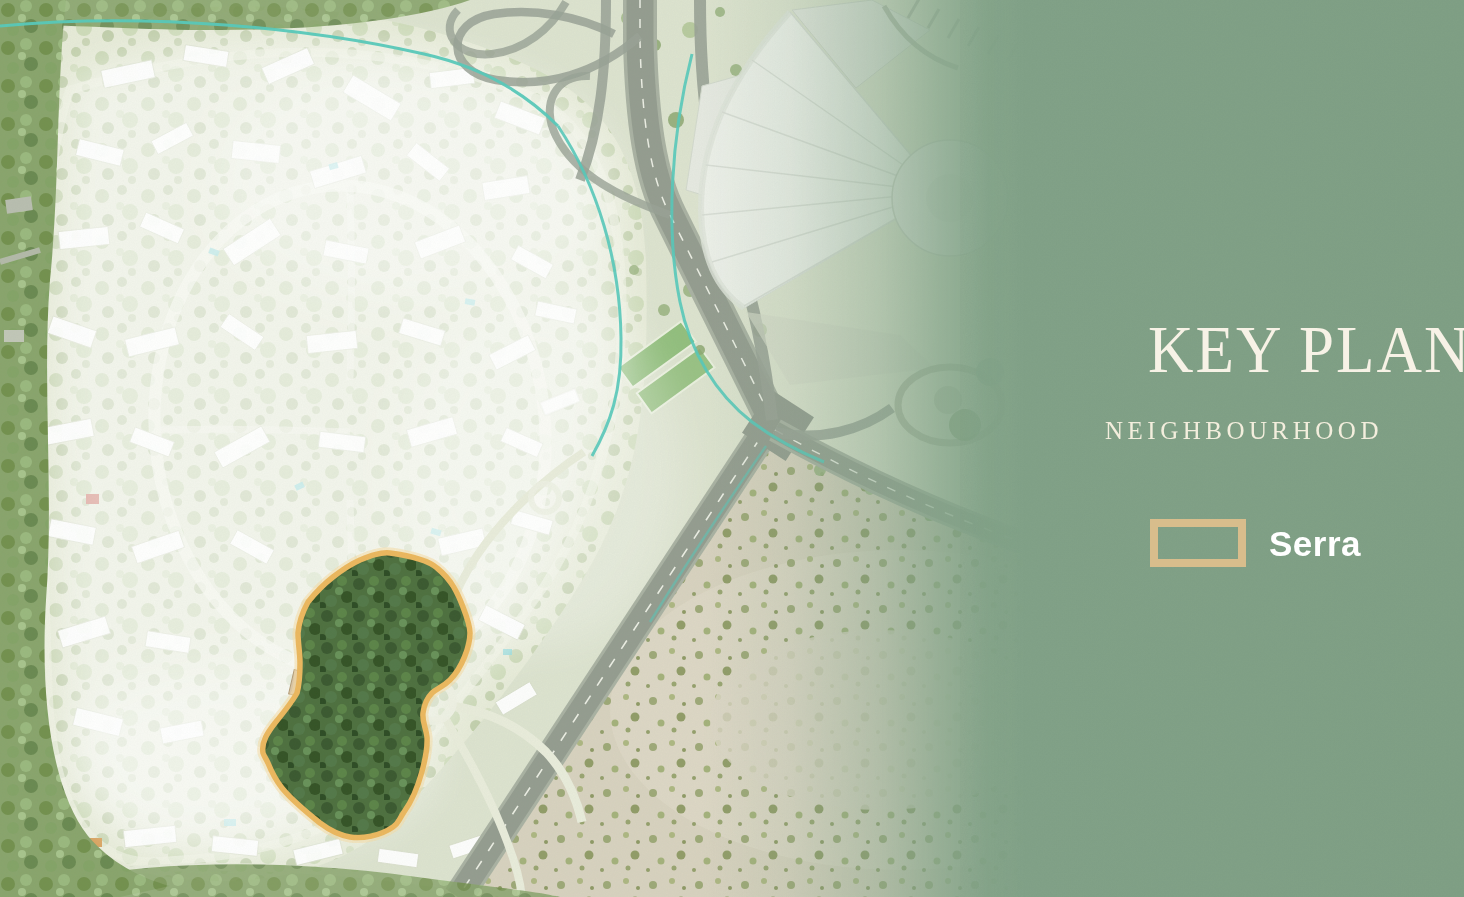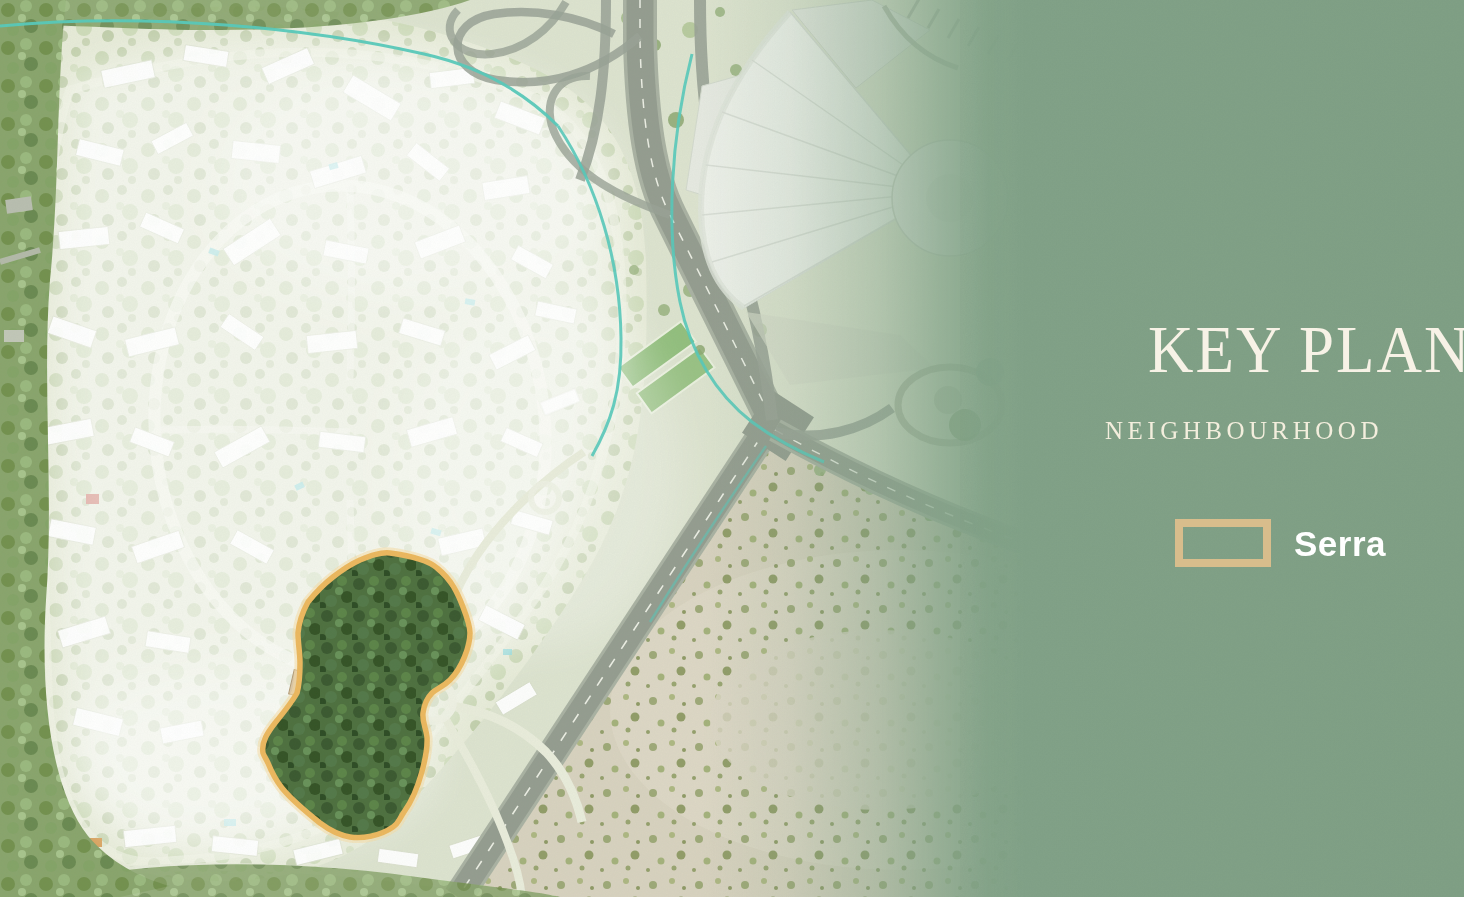--- a/index.html
+++ b/index.html
@@ -6,21 +6,21 @@
   .stage{position:relative;width:1464px;height:897px;overflow:hidden;
          font-family:"Liberation Sans","DejaVu Sans",sans-serif;background:#3b82f6;text-align:right;}
   .stage svg{position:absolute;left:0;top:0;display:block;}
   .panel-title{position:absolute;left:1148px;top:316px;margin:0;
     font-family:"Liberation Serif","DejaVu Serif",serif;font-weight:400;
     font-size:63px;line-height:1;letter-spacing:2px;color:#f7f2e6;
     transform:scaleY(1.07);transform-origin:left top;white-space:nowrap;}
   .panel-subtitle{position:absolute;left:1105px;top:417px;margin:0;
     font-family:"Liberation Serif","DejaVu Serif",serif;font-weight:400;
     font-size:25px;line-height:1.1;letter-spacing:4.5px;color:#f3eedd;white-space:nowrap;}
-  .legend{position:absolute;left:1175px;top:519px;display:flex;align-items:center;gap:23px;}
+  .legend{position:absolute;left:1150px;top:519px;display:flex;align-items:center;gap:23px;}
   .legend-swatch{width:96px;height:48px;box-sizing:border-box;border:8px solid #d8bd8c;background:transparent;}
   .legend-label{font-size:35px;font-weight:700;color:#ffffff;letter-spacing:0.5px;line-height:1;}
 </style>
 </head>
 <body>
 
 <div class="stage">
 
 <svg width="1464" height="897" viewBox="0 0 1464 897" aria-hidden="true">
   <defs>

